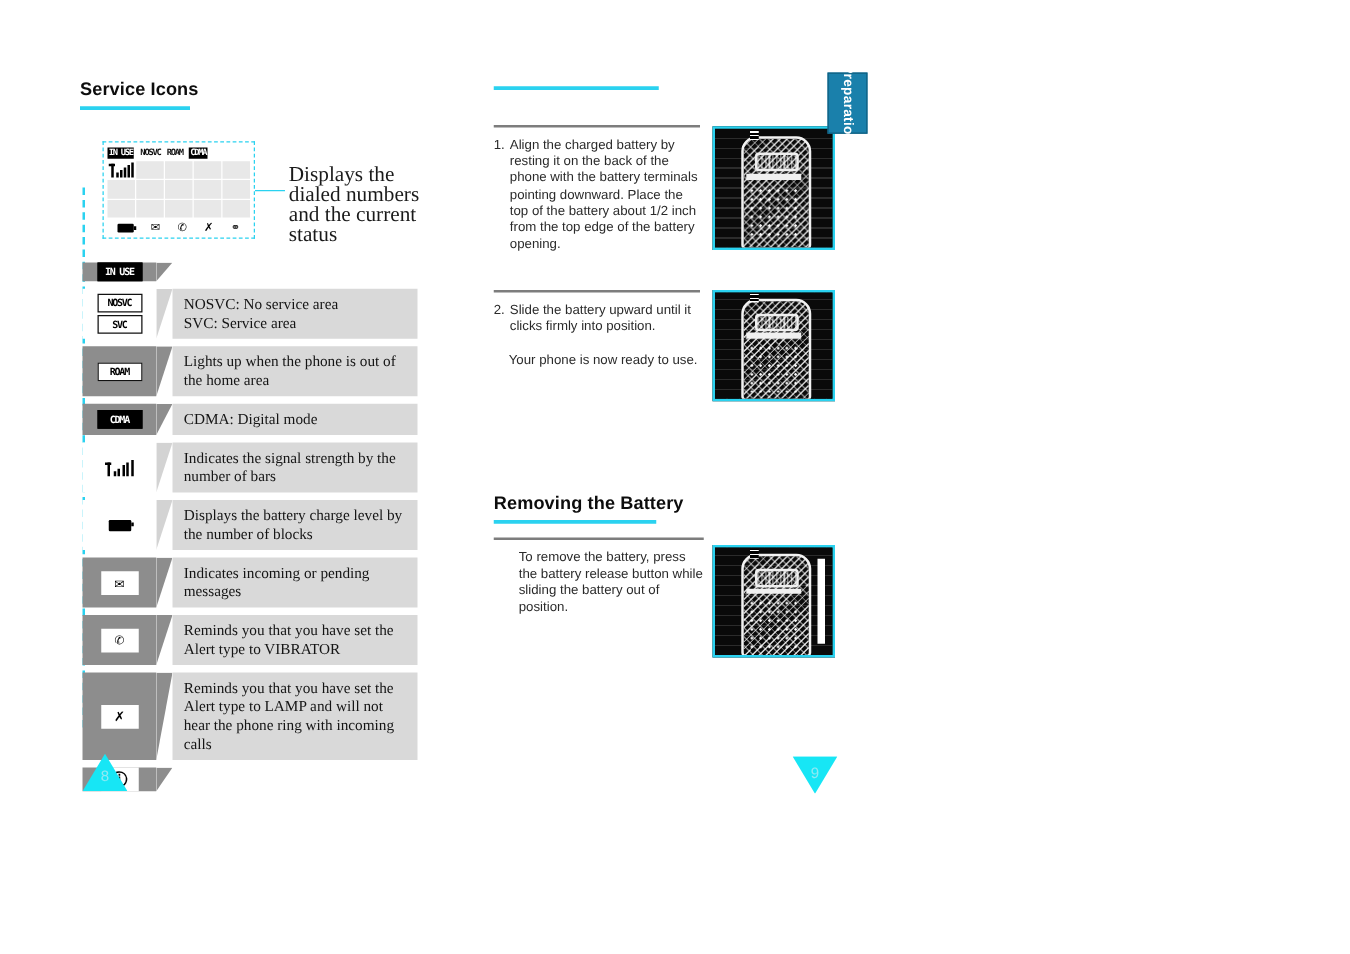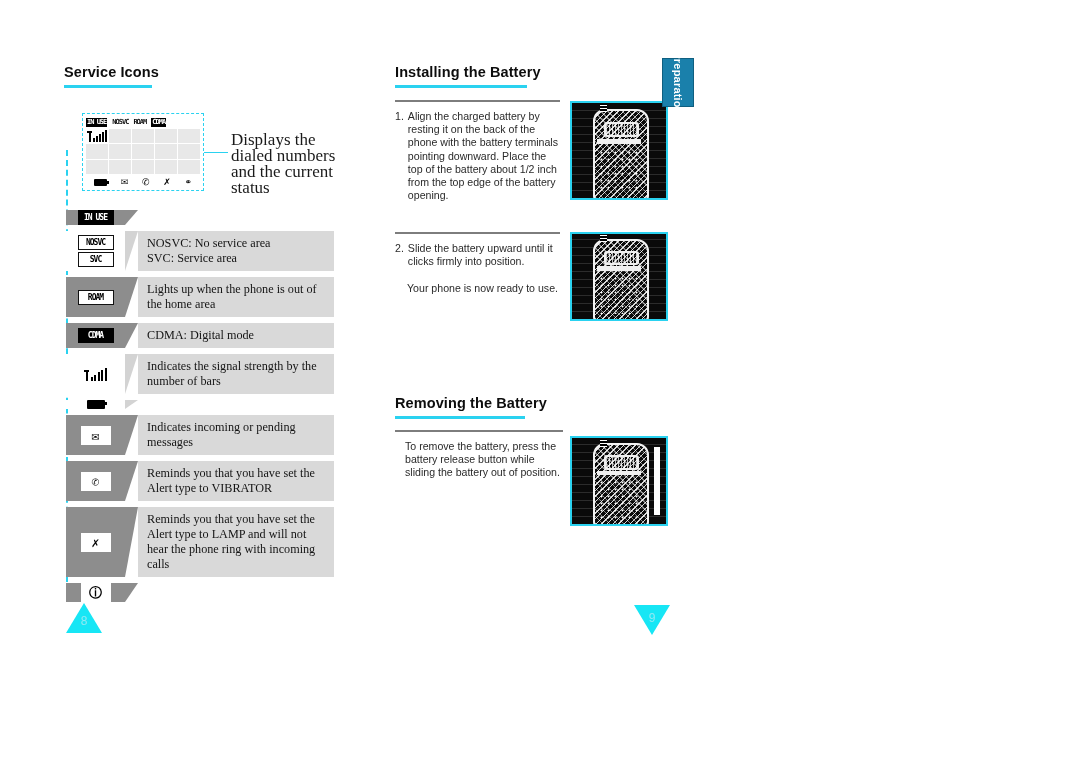--- a/index.html
+++ b/index.html
@@ -307,20 +307,21 @@
       </div>
       <div class="islant light"></div>
       <div class="idesc">Indicates the signal strength by the number of bars</div>
     </div>
 
     <div class="irow">
       <div class="icell" style="background:#fff">
         <span class="mb-batt" style="width:18px;height:9px"></span>
       </div>
       <div class="islant light"></div>
+      <div class="idesc">Displays the battery charge level by the number of blocks</div>
     </div>
 
     <div class="irow">
       <div class="icell">
         <span class="iconbox ib-glyph">✉</span>
       </div>
       <div class="islant"></div>
       <div class="idesc">Indicates incoming or pending messages</div>
     </div>
 
@@ -348,21 +349,20 @@
     </div>
 
   </div>
 
   <div class="pagenum up" id="pg-left">
     <div class="tri"></div>
     <div class="num">8</div>
   </div>
 
   <div id="install-title">
-    <div class="h-title">Installing the Battery</div>
     <div class="h-rule"></div>
   </div>
 
   <div id="blk1">
     <div class="grule"></div>
     <div class="body-txt step">
       <span class="step-n">1.</span>
       <span>Align the charged battery by resting it on the back of the phone with the battery terminals pointing downward. Place the top of the battery about 1/2 inch from the top edge of the battery opening.</span>
     </div>
   </div>
@@ -394,21 +394,21 @@
       <div class="dots"></div>
   </div>
 
   <div id="remove-title">
     <div class="h-title">Removing the Battery</div>
     <div class="h-rule"></div>
   </div>
 
   <div id="blk3">
     <div class="grule"></div>
-    <div class="body-txt" style="margin-left:10px;">To remove the battery, press the battery release button while sliding the battery out of position.</div>
+    <div class="body-txt" style="margin-left:20px;">To remove the battery, press the battery release button while sliding the battery out of position.</div>
   </div>
 
   <div class="photo" id="photo3">
     <div class="inner"></div>
       <div class="body-shape"></div>
       <div class="ant"></div>
     <div class="screen"></div>
       <div class="band"></div>
     <div class="right-strip"></div>
       <div class="dots"></div>

